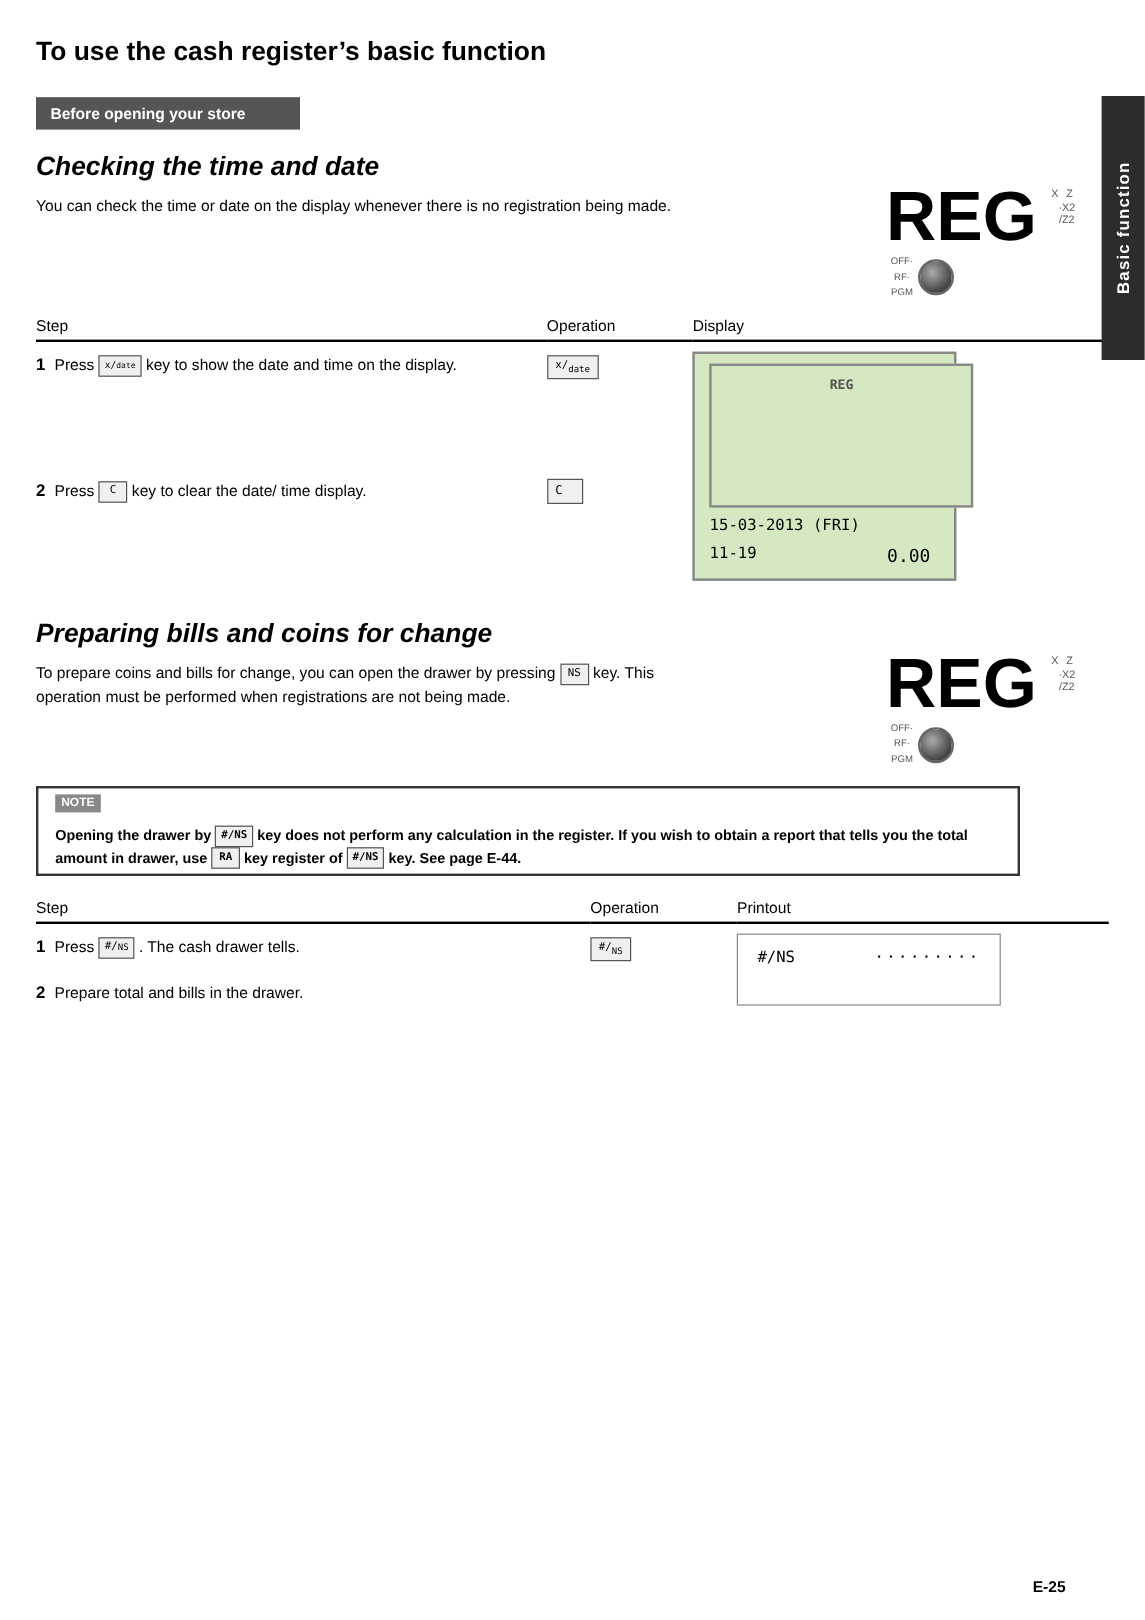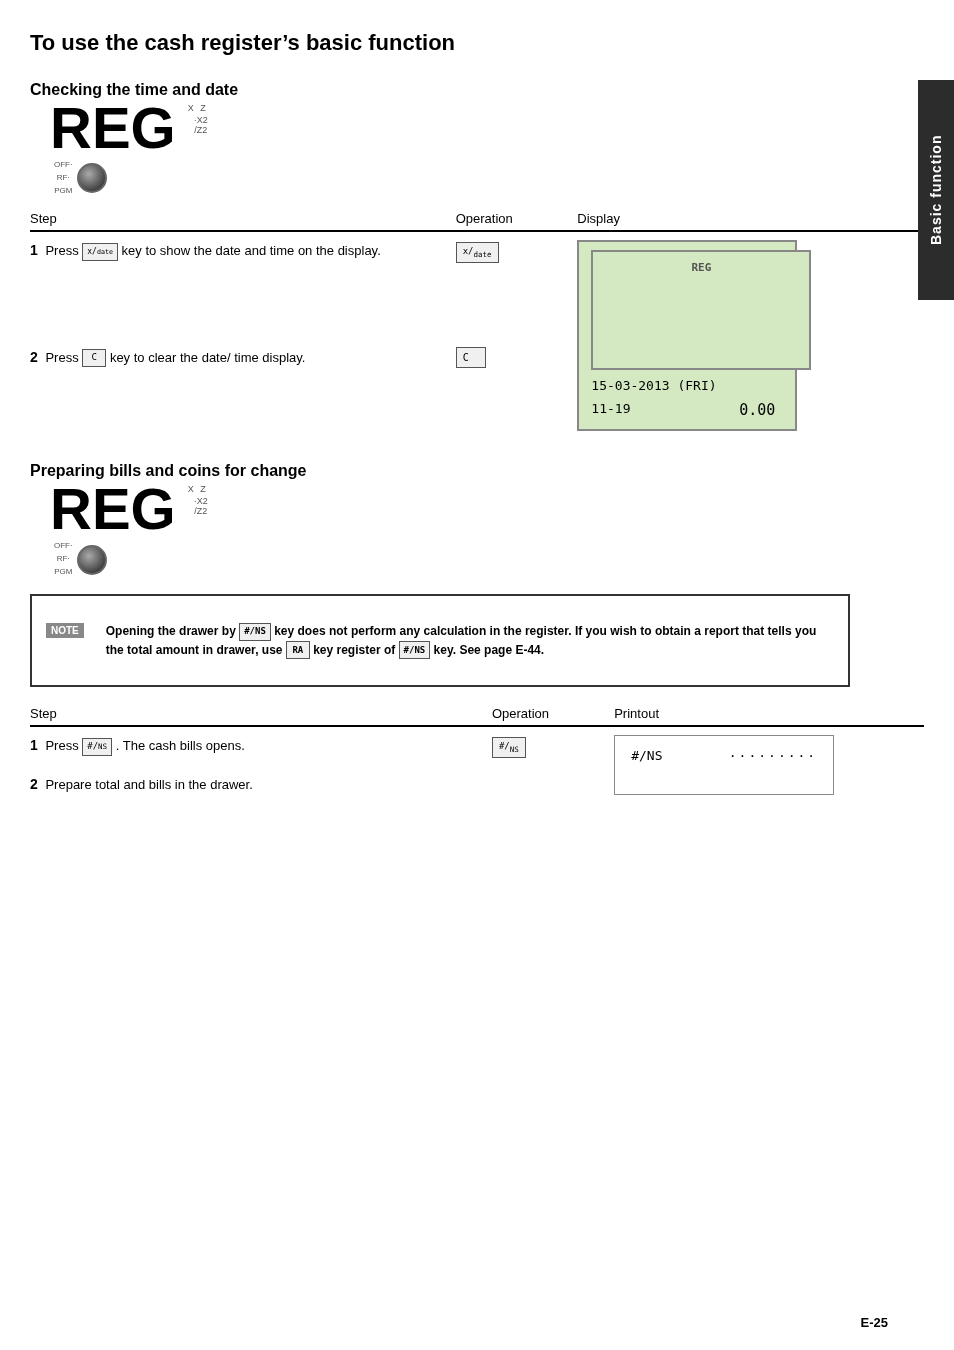--- a/index.html
+++ b/index.html
@@ -56,23 +56,24 @@
       padding: 6px 12px;
       font-size: 13px;
       font-weight: bold;
       margin-bottom: 18px;
       display: inline-block;
       min-width: 220px;
     }
 
     
     .subsection-title {
-      font-size: 16px;
+      font-size: 22px;
       font-weight: bold;
       margin-bottom: 10px;
+      font-style: italic;
     }
 
     .intro-text {
       font-size: 13px;
       margin-bottom: 12px;
       line-height: 1.5;
       max-width: 580px;
     }
 
     
@@ -133,26 +134,27 @@
       text-align: right;
       font-size: 15px;
       position: absolute;
       bottom: 8px;
       right: 20px;
     }
 
     
     .note-box {
       border: 2px solid #333;
-      padding: 26px 14px;
+      padding: 4px 14px;
       margin: 15px 0;
       display: flex;
       align-items: flex-start;
-      gap: 22px;
+      gap: 10px;
       max-width: 820px;
+      flex-direction: column;
     }
 
     .note-label {
       background: #888;
       color: #fff;
       font-size: 10px;
       font-weight: bold;
       padding: 2px 5px;
       white-space: nowrap;
       margin-top: 1px;
@@ -287,26 +289,30 @@
 
   
   <div class="side-tab">
     <span>Basic function</span>
   </div>
 
   
   <h1 class="page-title">To use the cash register’s basic function</h1>
 
   
+  <div class="section-header">Before opening your store</div>
 
   
   <div>
     <h2 class="subsection-title">Checking the time and date</h2>
 
     <div class="intro-with-reg">
+      <div class="intro-left">
+        <p class="intro-text">You can check the time or date on the display whenever there is no registration being made.</p>
+      </div>
 
       <div class="reg-graphic" style="margin-right: 60px; margin-top: -10px;">
         <div class="reg-wrapper">
           <span class="reg-text">REG</span>
           <span class="reg-sup sup-x">X</span>
           <span class="reg-sup sup-z">Z</span>
           <span class="reg-sup sup-x2">·X2<br>/Z2</span>
         </div>
         <div style="display:flex; align-items:center; margin-top:2px; margin-left:4px;">
           <div style="font-size:8px; color:#555; line-height:1.6; margin-right:2px;">
@@ -362,20 +368,27 @@
     </table>
   </div>
 
   <br>
 
   
   <div>
     <h2 class="subsection-title">Preparing bills and coins for change</h2>
 
     <div class="intro-with-reg">
+      <div class="intro-left">
+        <p class="intro-text">
+          <span>To prepare coins and bills for change, you can open the drawer by pressing</span>
+          <span class="inline-key" style="font-size:9px;">NS</span>
+          <span>key. This operation must be performed when registrations are not being made.</span>
+        </p>
+      </div>
 
       <div class="reg-graphic" style="margin-right: 60px; margin-top: -10px;">
         <div class="reg-wrapper">
           <span class="reg-text">REG</span>
           <span class="reg-sup sup-x">X</span>
           <span class="reg-sup sup-z">Z</span>
           <span class="reg-sup sup-x2">·X2<br>/Z2</span>
         </div>
         <div style="display:flex; align-items:center; margin-top:2px; margin-left:4px;">
           <div style="font-size:8px; color:#555; line-height:1.6; margin-right:2px;">
@@ -408,21 +421,21 @@
           <th class="col-op2">Operation</th>
           <th class="col-printout">Printout</th>
         </tr>
       </thead>
       <tbody>
         <tr>
           <td class="col-step2">
             <span class="step-num">1</span>
             <span>Press </span>
             <span class="inline-key" style="font-size:9px;">#/<sub>NS</sub></span>
-            <span>. The cash bills opens.</span>
+            <span>. The cash drawer tells.</span>
           </td>
           <td class="col-op2">
             <span class="op-key" style="font-size:9px;">#/<sub>NS</sub></span>
           </td>
           <td class="col-printout" rowspan="2">
             <div class="printout-box">
               <div class="printout-line">
                 <span>#/NS</span>
                 <span class="dots">·········</span>
               </div>

